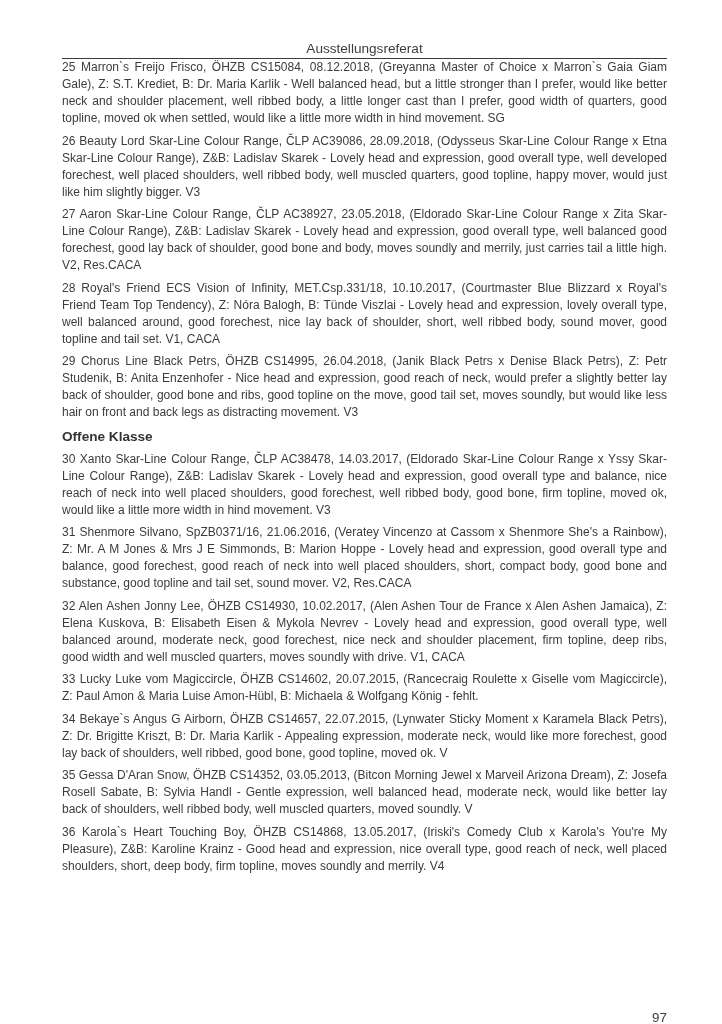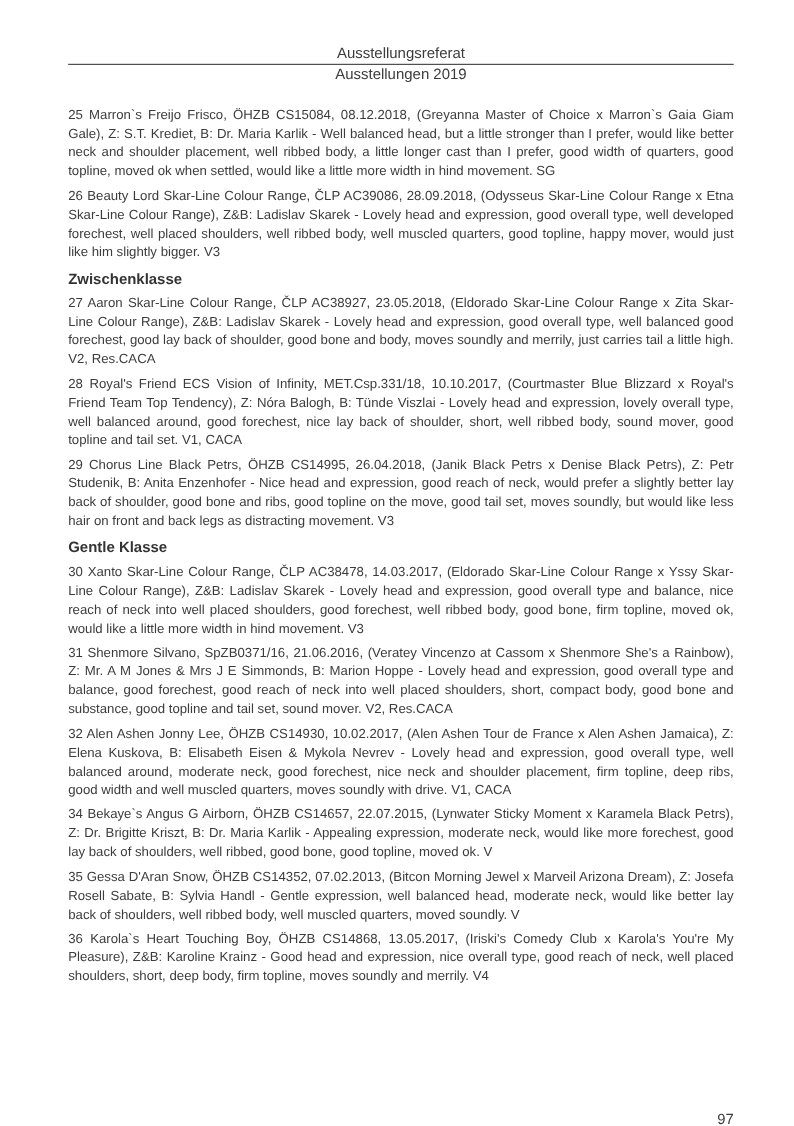--- a/index.html
+++ b/index.html
@@ -57,34 +57,33 @@
   }
 </style>
 </head>
 <body>
 
 <div class="page">
 
   <header class="doc-header">
     <div class="header-title">Ausstellungsreferat</div>
     <hr class="header-rule">
-    <div class="header-subtitle">Ausstellungen 2019</div>
   </header>
 
   <main class="doc-body">
     <p class="entry">25 Marron`s Freijo Frisco, ÖHZB CS15084, 08.12.2018, (Greyanna Master of Choice x Marron`s Gaia Giam Gale), Z: S.T. Krediet, B: Dr. Maria Karlik - Well balanced head, but a little stronger than I prefer, would like better neck and shoulder placement, well ribbed body, a little longer cast than I prefer, good width of quarters, good topline, moved ok when settled, would like a little more width in hind movement. SG</p>
     <p class="entry">26 Beauty Lord Skar-Line Colour Range, ČLP AC39086, 28.09.2018, (Odysseus Skar-Line Colour Range x Etna Skar-Line Colour Range), Z&amp;B: Ladislav Skarek - Lovely head and expression, good overall type, well developed forechest, well placed shoulders, well ribbed body, well muscled quarters, good topline, happy mover, would just like him slightly bigger. V3</p>
-    <h2 class="klasse">Zwischenklasse</h2>
     <p class="entry">27 Aaron Skar-Line Colour Range, ČLP AC38927, 23.05.2018, (Eldorado Skar-Line Colour Range x Zita Skar-Line Colour Range), Z&amp;B: Ladislav Skarek - Lovely head and expression, good overall type, well balanced good forechest, good lay back of shoulder, good bone and body, moves soundly and merrily, just carries tail a little high. V2, Res.CACA</p>
     <p class="entry">28 Royal's Friend ECS Vision of Infinity, MET.Csp.331/18, 10.10.2017, (Courtmaster Blue Blizzard x Royal's Friend Team Top Tendency), Z: Nóra Balogh, B: Tünde Viszlai - Lovely head and expression, lovely overall type, well balanced around, good forechest, nice lay back of shoulder, short, well ribbed body, sound mover, good topline and tail set. V1, CACA</p>
     <p class="entry">29 Chorus Line Black Petrs, ÖHZB CS14995, 26.04.2018, (Janik Black Petrs x Denise Black Petrs), Z: Petr Studenik, B: Anita Enzenhofer - Nice head and expression, good reach of neck, would prefer a slightly better lay back of shoulder, good bone and ribs, good topline on the move, good tail set, moves soundly, but would like less hair on front and back legs as distracting movement. V3</p>
-    <h2 class="klasse">Gentle Klasse</h2>
+    <h2 class="klasse">Offene Klasse</h2>
     <p class="entry">30 Xanto Skar-Line Colour Range, ČLP AC38478, 14.03.2017, (Eldorado Skar-Line Colour Range x Yssy Skar-Line Colour Range), Z&amp;B: Ladislav Skarek - Lovely head and expression, good overall type and balance, nice reach of neck into well placed shoulders, good forechest, well ribbed body, good bone, firm topline, moved ok, would like a little more width in hind movement. V3</p>
     <p class="entry">31 Shenmore Silvano, SpZB0371/16, 21.06.2016, (Veratey Vincenzo at Cassom x Shenmore She's a Rainbow), Z: Mr. A M Jones &amp; Mrs J E Simmonds, B: Marion Hoppe - Lovely head and expression, good overall type and balance, good forechest, good reach of neck into well placed shoulders, short, compact body, good bone and substance, good topline and tail set, sound mover. V2, Res.CACA</p>
     <p class="entry">32 Alen Ashen Jonny Lee, ÖHZB CS14930, 10.02.2017, (Alen Ashen Tour de France x Alen Ashen Jamaica), Z: Elena Kuskova, B: Elisabeth Eisen &amp; Mykola Nevrev - Lovely head and expression, good overall type, well balanced around, moderate neck, good forechest, nice neck and shoulder placement, firm topline, deep ribs, good width and well muscled quarters, moves soundly with drive. V1, CACA</p>
+    <p class="entry">33 Lucky Luke vom Magiccircle, ÖHZB CS14602, 20.07.2015, (Rancecraig Roulette x Giselle vom Magiccircle), Z: Paul Amon &amp; Maria Luise Amon-Hübl, B: Michaela &amp; Wolfgang König - fehlt.</p>
     <p class="entry">34 Bekaye`s Angus G Airborn, ÖHZB CS14657, 22.07.2015, (Lynwater Sticky Moment x Karamela Black Petrs), Z: Dr. Brigitte Kriszt, B: Dr. Maria Karlik - Appealing expression, moderate neck, would like more forechest, good lay back of shoulders, well ribbed, good bone, good topline, moved ok. V</p>
-    <p class="entry">35 Gessa D'Aran Snow, ÖHZB CS14352, 07.02.2013, (Bitcon Morning Jewel x Marveil Arizona Dream), Z: Josefa Rosell Sabate, B: Sylvia Handl - Gentle expression, well balanced head, moderate neck, would like better lay back of shoulders, well ribbed body, well muscled quarters, moved soundly. V</p>
+    <p class="entry">35 Gessa D'Aran Snow, ÖHZB CS14352, 03.05.2013, (Bitcon Morning Jewel x Marveil Arizona Dream), Z: Josefa Rosell Sabate, B: Sylvia Handl - Gentle expression, well balanced head, moderate neck, would like better lay back of shoulders, well ribbed body, well muscled quarters, moved soundly. V</p>
     <p class="entry">36 Karola`s Heart Touching Boy, ÖHZB CS14868, 13.05.2017, (Iriski's Comedy Club x Karola's You're My Pleasure), Z&amp;B: Karoline Krainz - Good head and expression, nice overall type, good reach of neck, well placed shoulders, short, deep body, firm topline, moves soundly and merrily. V4</p>
   </main>
 
   <div class="page-number">97</div>
 
 </div>
 
 </body></html>

